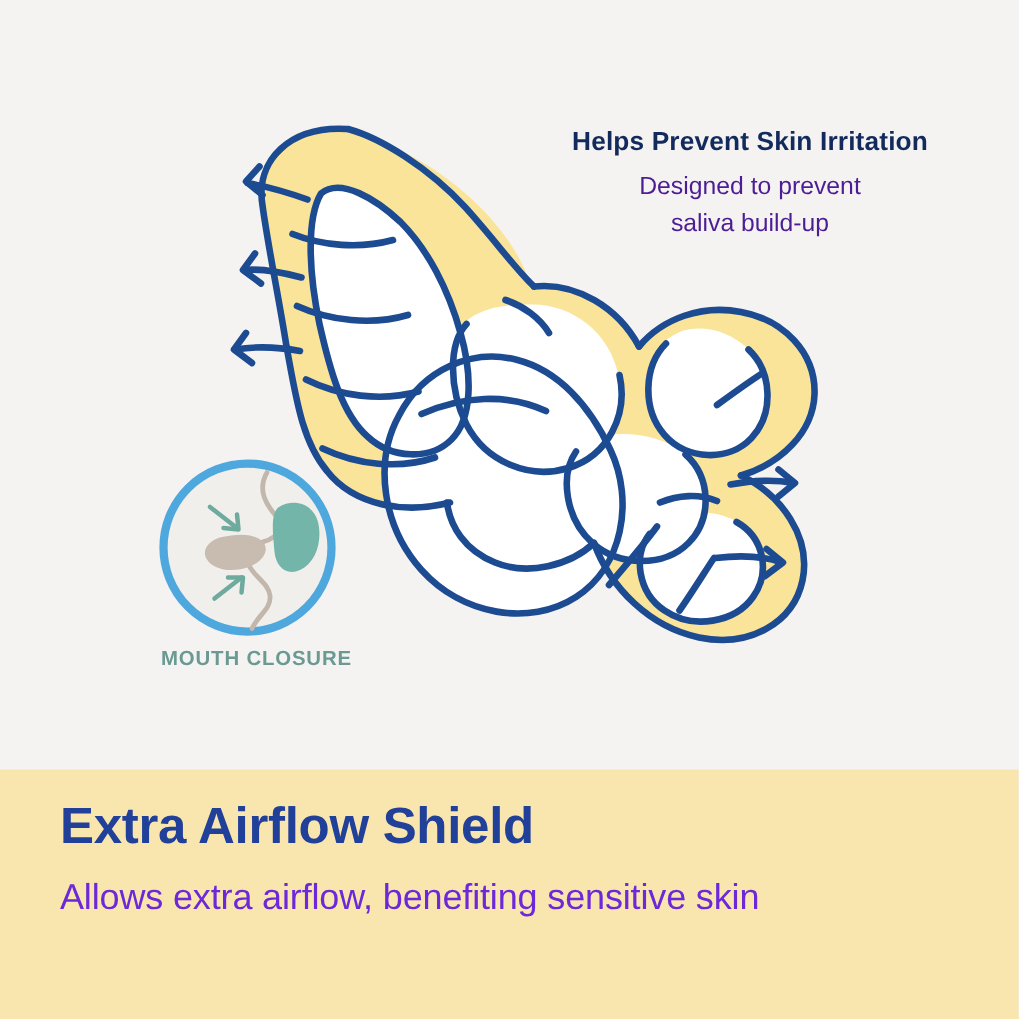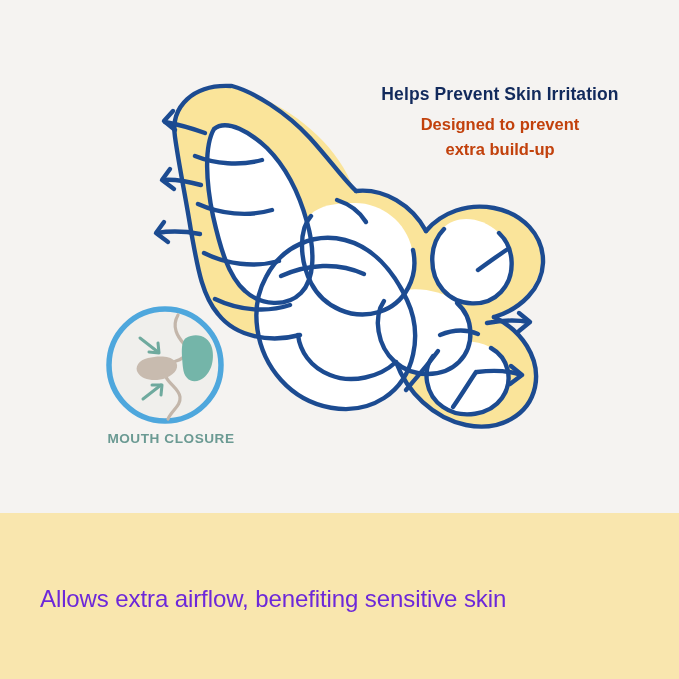--- a/index.html
+++ b/index.html
@@ -22,21 +22,21 @@
   
   #callout{
     position:absolute;left:354px;top:84px;width:292px;
     text-align:center;
   }
   #callout .c-title{
     font-size:17.5px;font-weight:bold;color:#122a5c;
     letter-spacing:.1px;line-height:1.25;white-space:nowrap;
   }
   #callout .c-line{
-    font-size:16.5px;font-weight:bold;color:#c2410c;
+    font-size:16.5px;font-weight:normal;color:#4c1d95;
     line-height:1.52;white-space:nowrap;
   }
   #callout .c-line.first{margin-top:6px;}
 
   
   #inset-caption{
     position:absolute;left:66px;top:430px;width:210px;
     text-align:center;color:#6b9a93;
     font-size:13.6px;font-weight:bold;line-height:1.28;
     letter-spacing:.55px;
@@ -247,25 +247,26 @@
           <path d="M143,399 L161,385"></path>
           <path d="M161,395 L162,385 L152,385"></path>
         </g>
       </g>
 
     </svg>
 
     <div id="callout">
       <div class="c-title">Helps Prevent Skin Irritation</div>
       <div class="c-line first">Designed to prevent</div>
-      <div class="c-line">extra build-up</div>
+      <div class="c-line">saliva build-up</div>
     </div>
 
     <div id="inset-caption">
       <div>MOUTH CLOSURE</div>
     </div>
 
   </div>
 
   <div id="banner"></div>
+  <div id="banner-title">Extra Airflow Shield</div>
   <div id="banner-sub">Allows extra airflow, benefiting sensitive skin</div>
 
 </div>
 
 </body></html>

